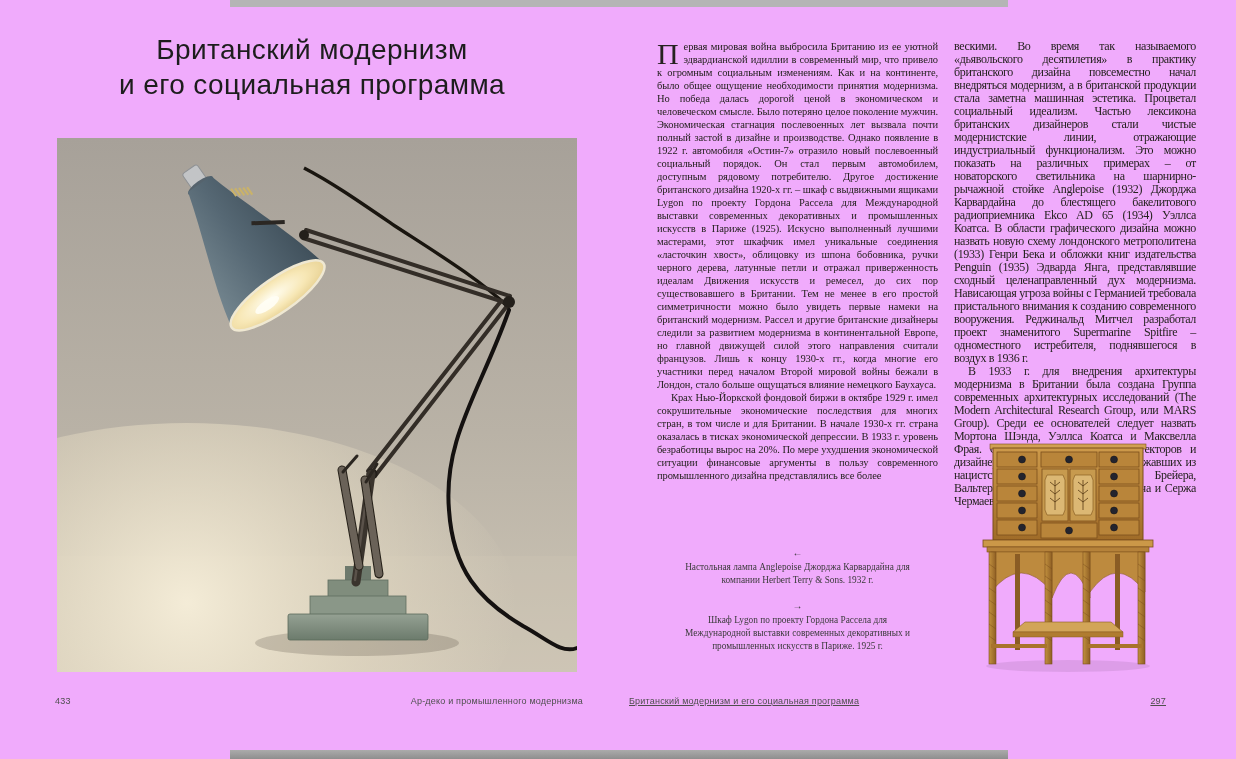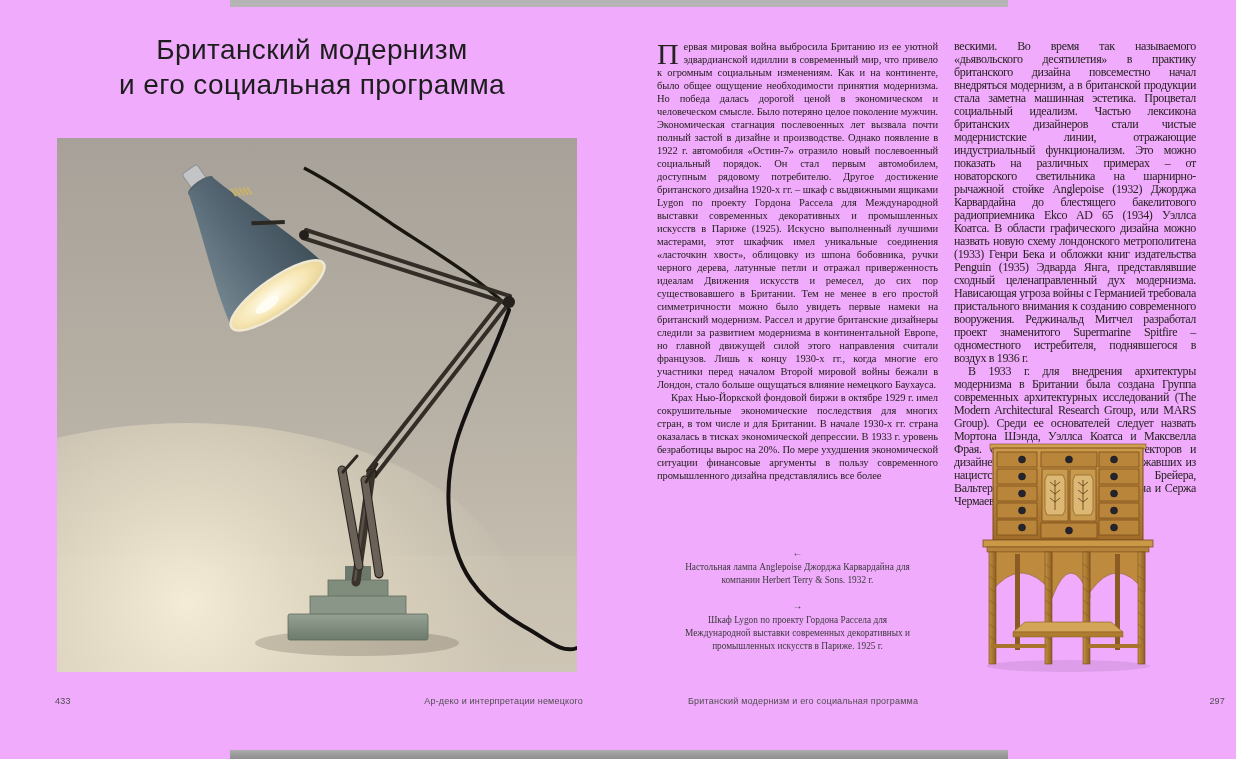--- a/index.html
+++ b/index.html
@@ -26,21 +26,21 @@
   .captions{position:absolute;left:657px;top:547px;width:281px;text-align:center;
             font-size:9.3px;line-height:13px;color:#3a3a3a;}
   .cap-arrow{font-size:10px;line-height:12px;color:#333;}
   .cap-arrow.second{margin-top:13px;}
   .caption{margin:2px auto 0;}
   .caption.lamp{max-width:234px;}
   .caption.cabinet{max-width:240px;}
   .footer{position:absolute;top:696px;display:flex;justify-content:space-between;
           font-family:"Liberation Sans",sans-serif;font-size:9px;color:#4f4f4f;letter-spacing:.2px;}
   .footer.left{left:55px;width:528px;}
-  .footer.right{left:688px;width:537px;}
+  .footer.right{left:629px;width:537px;text-decoration:underline;}
 </style>
 </head>
 <body>
 
 <div class="spread">
 
   <div class="edge top"></div>
   <div class="edge bottom"></div>
 
   <div class="title">
@@ -120,21 +120,21 @@
         <ellipse cx="0" cy="48" rx="56" ry="17" fill="url(#lbulb)" stroke="#efe8d2" stroke-width="2.5"></ellipse>
         <ellipse cx="-14" cy="50" rx="14" ry="5" fill="#fffef5" opacity="0.9"></ellipse>
         <path d="M20,-26 L48,-8" stroke="#2b2723" stroke-width="4"></path>
       </g>
       <path d="M452,172 C424,252 386,300 392,372 C396,432 422,462 466,488 C490,501 504,516 520,510" stroke="#141110" stroke-width="4" fill="none" stroke-linecap="round"></path>
     </svg>
   </div>
 
   <div class="footer left">
     <span>433</span>
-    <span>Ар-деко и интерпретации немецкого</span>
+    <span>Ар-деко и промышленного модернизма</span>
   </div>
 
   <div class="col col1">
     <p class="para"><span class="dropcap">П</span><span>ервая мировая война выбросила Британию из ее уютной эдвардианской идиллии в современный мир, что привело к огромным социальным изменениям. Как и на континенте, было общее ощущение необходимости принятия модернизма. Но победа далась дорогой ценой в экономическом и человеческом смысле. Было потеряно целое поколение мужчин. Экономическая стагнация послевоенных лет вызвала почти полный застой в дизайне и производстве. Однако появление в 1922 г. автомобиля «Остин-7» отразило новый послевоенный социальный порядок. Он стал первым автомобилем, доступным рядовому потребителю. Другое достижение британского дизайна 1920-х гг. – шкаф с выдвижными ящиками Lygon по проекту Гордона Рассела для Международной выставки современных декоративных и промышленных искусств в Париже (1925). Искусно выполненный лучшими мастерами, этот шкафчик имел уникальные соединения «ласточкин хвост», облицовку из шпона бобовника, ручки черного дерева, латунные петли и отражал приверженность идеалам Движения искусств и ремесел, до сих пор существовавшего в Британии. Тем не менее в его простой симметричности можно было увидеть первые намеки на британский модернизм. Рассел и другие британские дизайнеры следили за развитием модернизма в континентальной Европе, но главной движущей силой этого направления считали французов. Лишь к концу 1930-х гг., когда многие его участники перед началом Второй мировой войны бежали в Лондон, стало больше ощущаться влияние немецкого Баухауса.</span></p>
     <p class="para indent">Крах Нью-Йоркской фондовой биржи в октябре 1929 г. имел сокрушительные экономические последствия для многих стран, в том числе и для Британии. В начале 1930-х гг. страна оказалась в тисках экономической депрессии. В 1933 г. уровень безработицы вырос на 20%. По мере ухудшения экономической ситуации финансовые аргументы в пользу современного промышленного дизайна представлялись все более</p>
   </div>
 
   <div class="col col2">
     <p class="para">вескими. Во время так называемого «дьявольского десятилетия» в практику британского дизайна повсеместно начал внедряться модернизм, а в британской продукции стала заметна машинная эстетика. Процветал социальный идеализм. Частью лексикона британских дизайнеров стали чистые модернистские линии, отражающие индустриальный функционализм. Это можно показать на различных примерах – от новаторского светильника на шарнирно-рычажной стойке Anglepoise (1932) Джорджа Карвардайна до блестящего бакелитового радиоприемника Ekco AD 65 (1934) Уэллса Коатса. В области графического дизайна можно назвать новую схему лондонского метрополитена (1933) Генри Бека и обложки книг издательства Penguin (1935) Эдварда Янга, представлявшие сходный целенаправленный дух модернизма. Нависающая угроза войны с Германией требовала пристального внимания к созданию современного вооружения. Реджинальд Митчел разработал проект знаменитого Supermarine Spitfire – одноместного истребителя, поднявшегося в воздух в 1936 г.</p>
     <p class="para indent">В 1933 г. для внедрения архитектуры модернизма в Британии была создана Группа современных архитектурных исследований (The Modern Architectural Research Group, или MARS Group). Среди ее основателей следует назвать Мортона Шэнда, Уэллса Коатса и Максвелла Фрая. Однако только наплыв архитекторов и дизайнеров авангардистского толка, бежавших из нацистской Германии, – Марселя Брейера, Вальтера Гропиуса, Эриха Мендельсона и Сержа Чермаева –</p>

